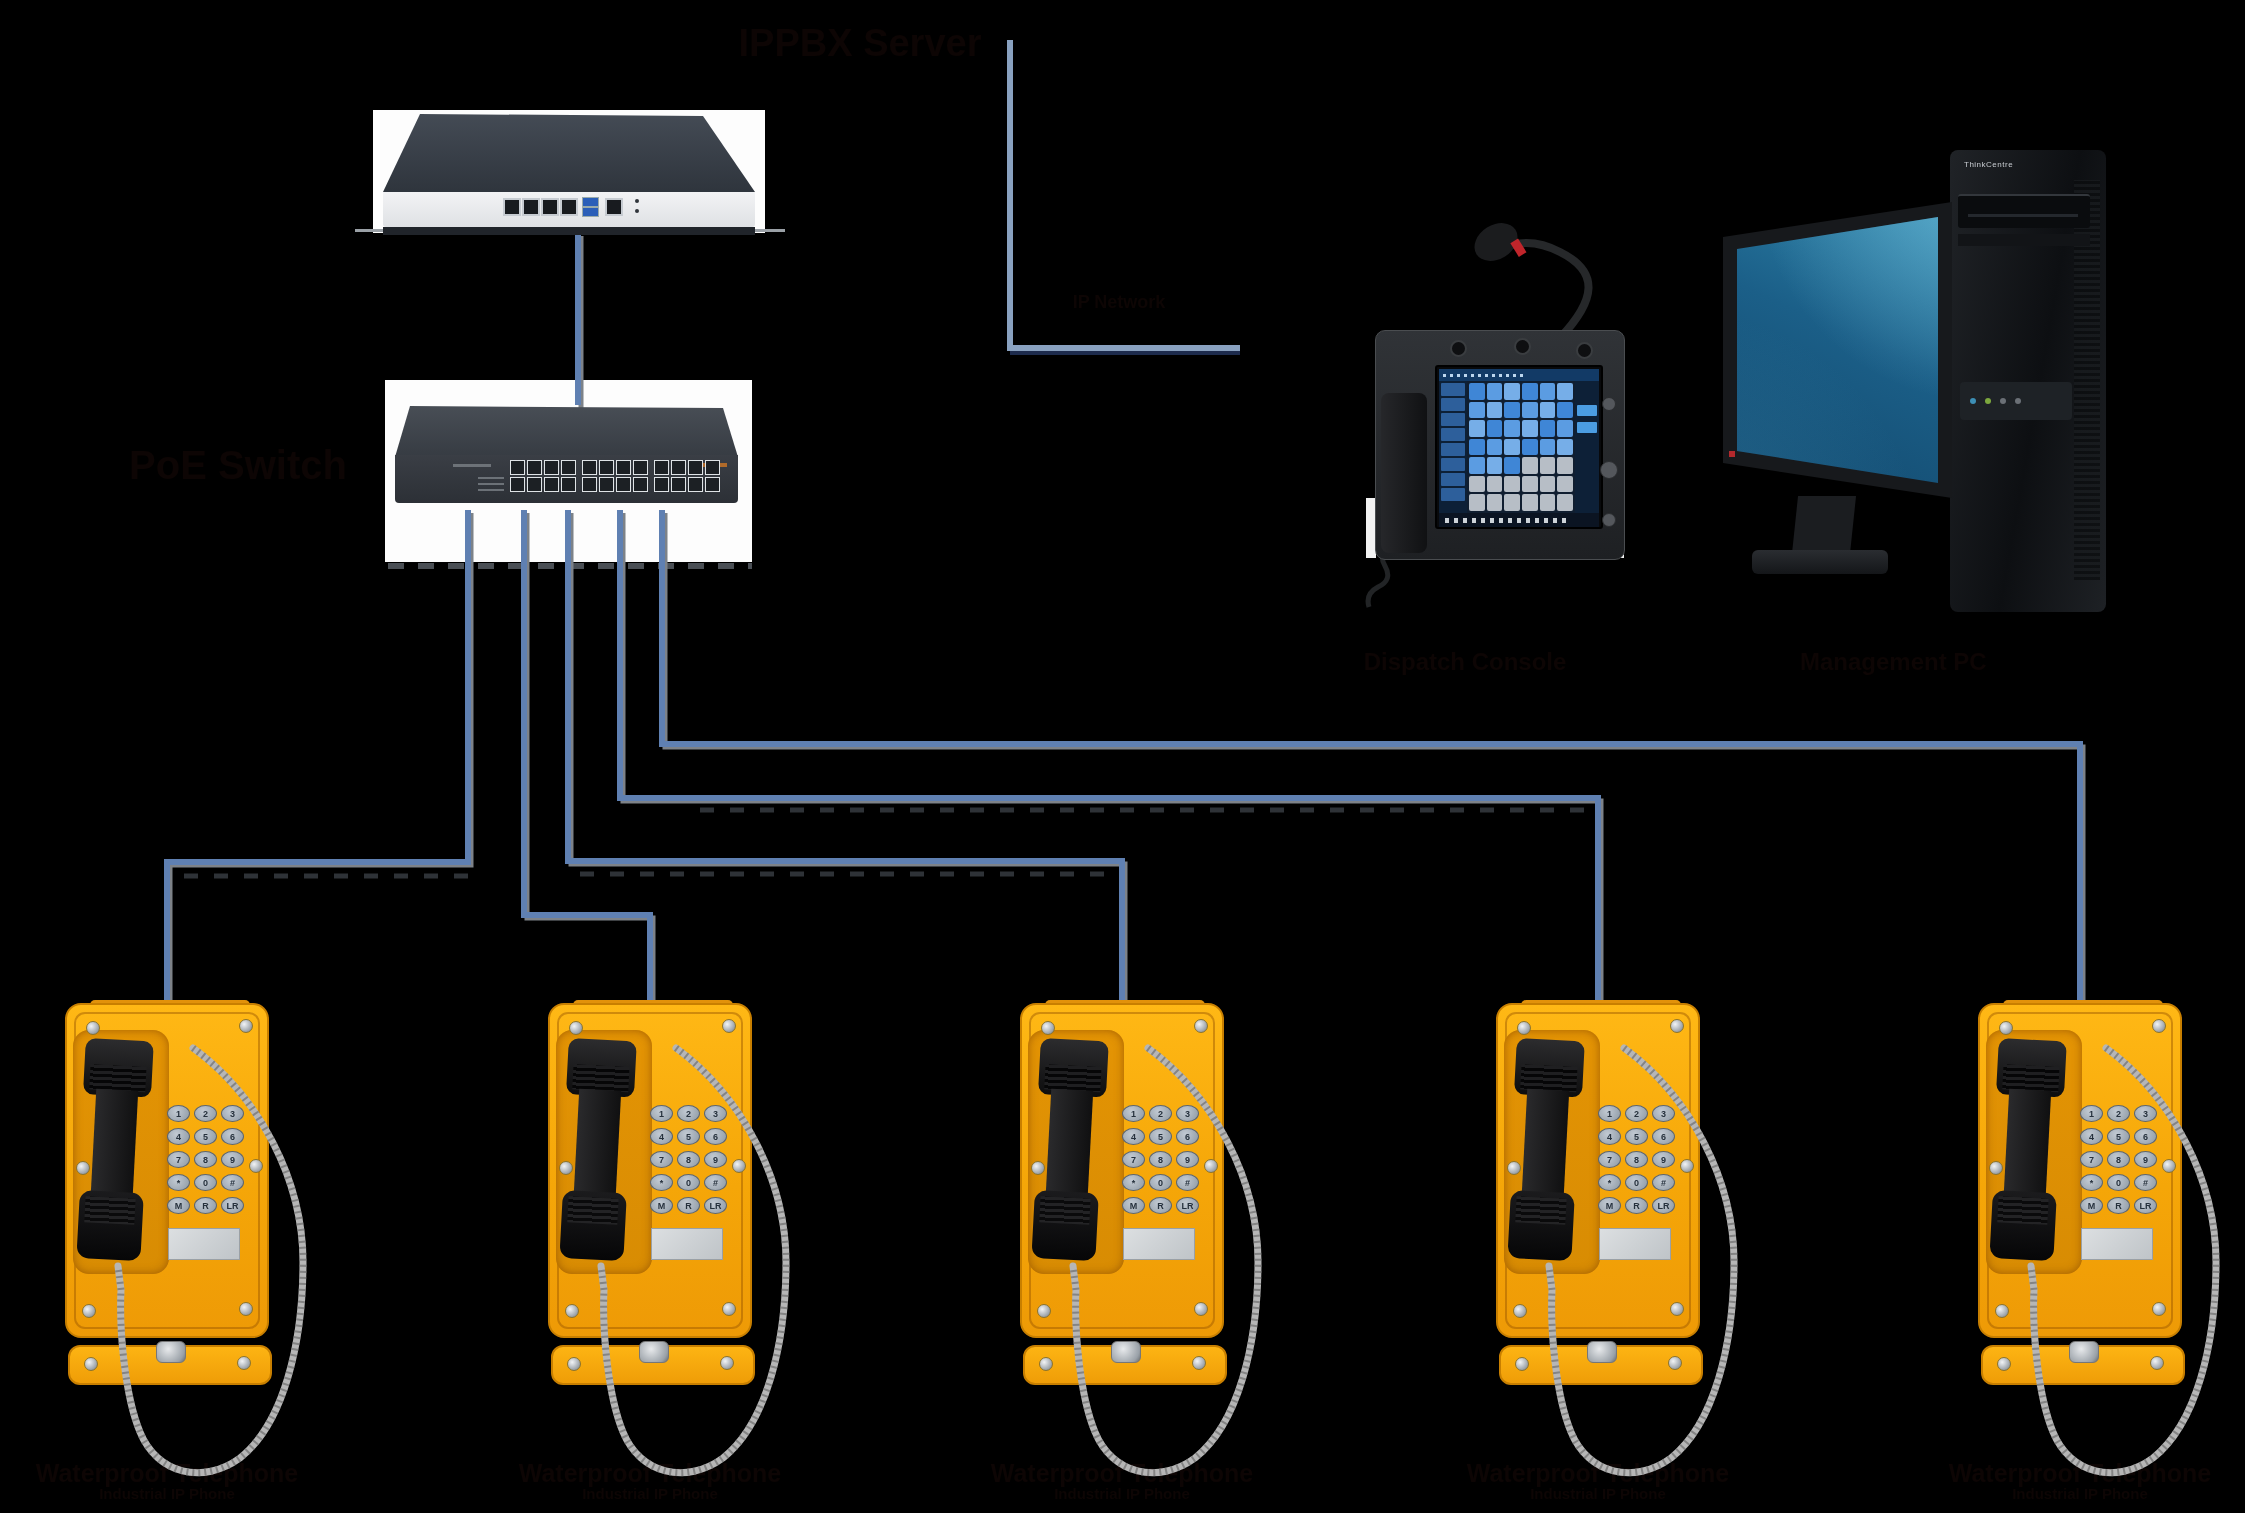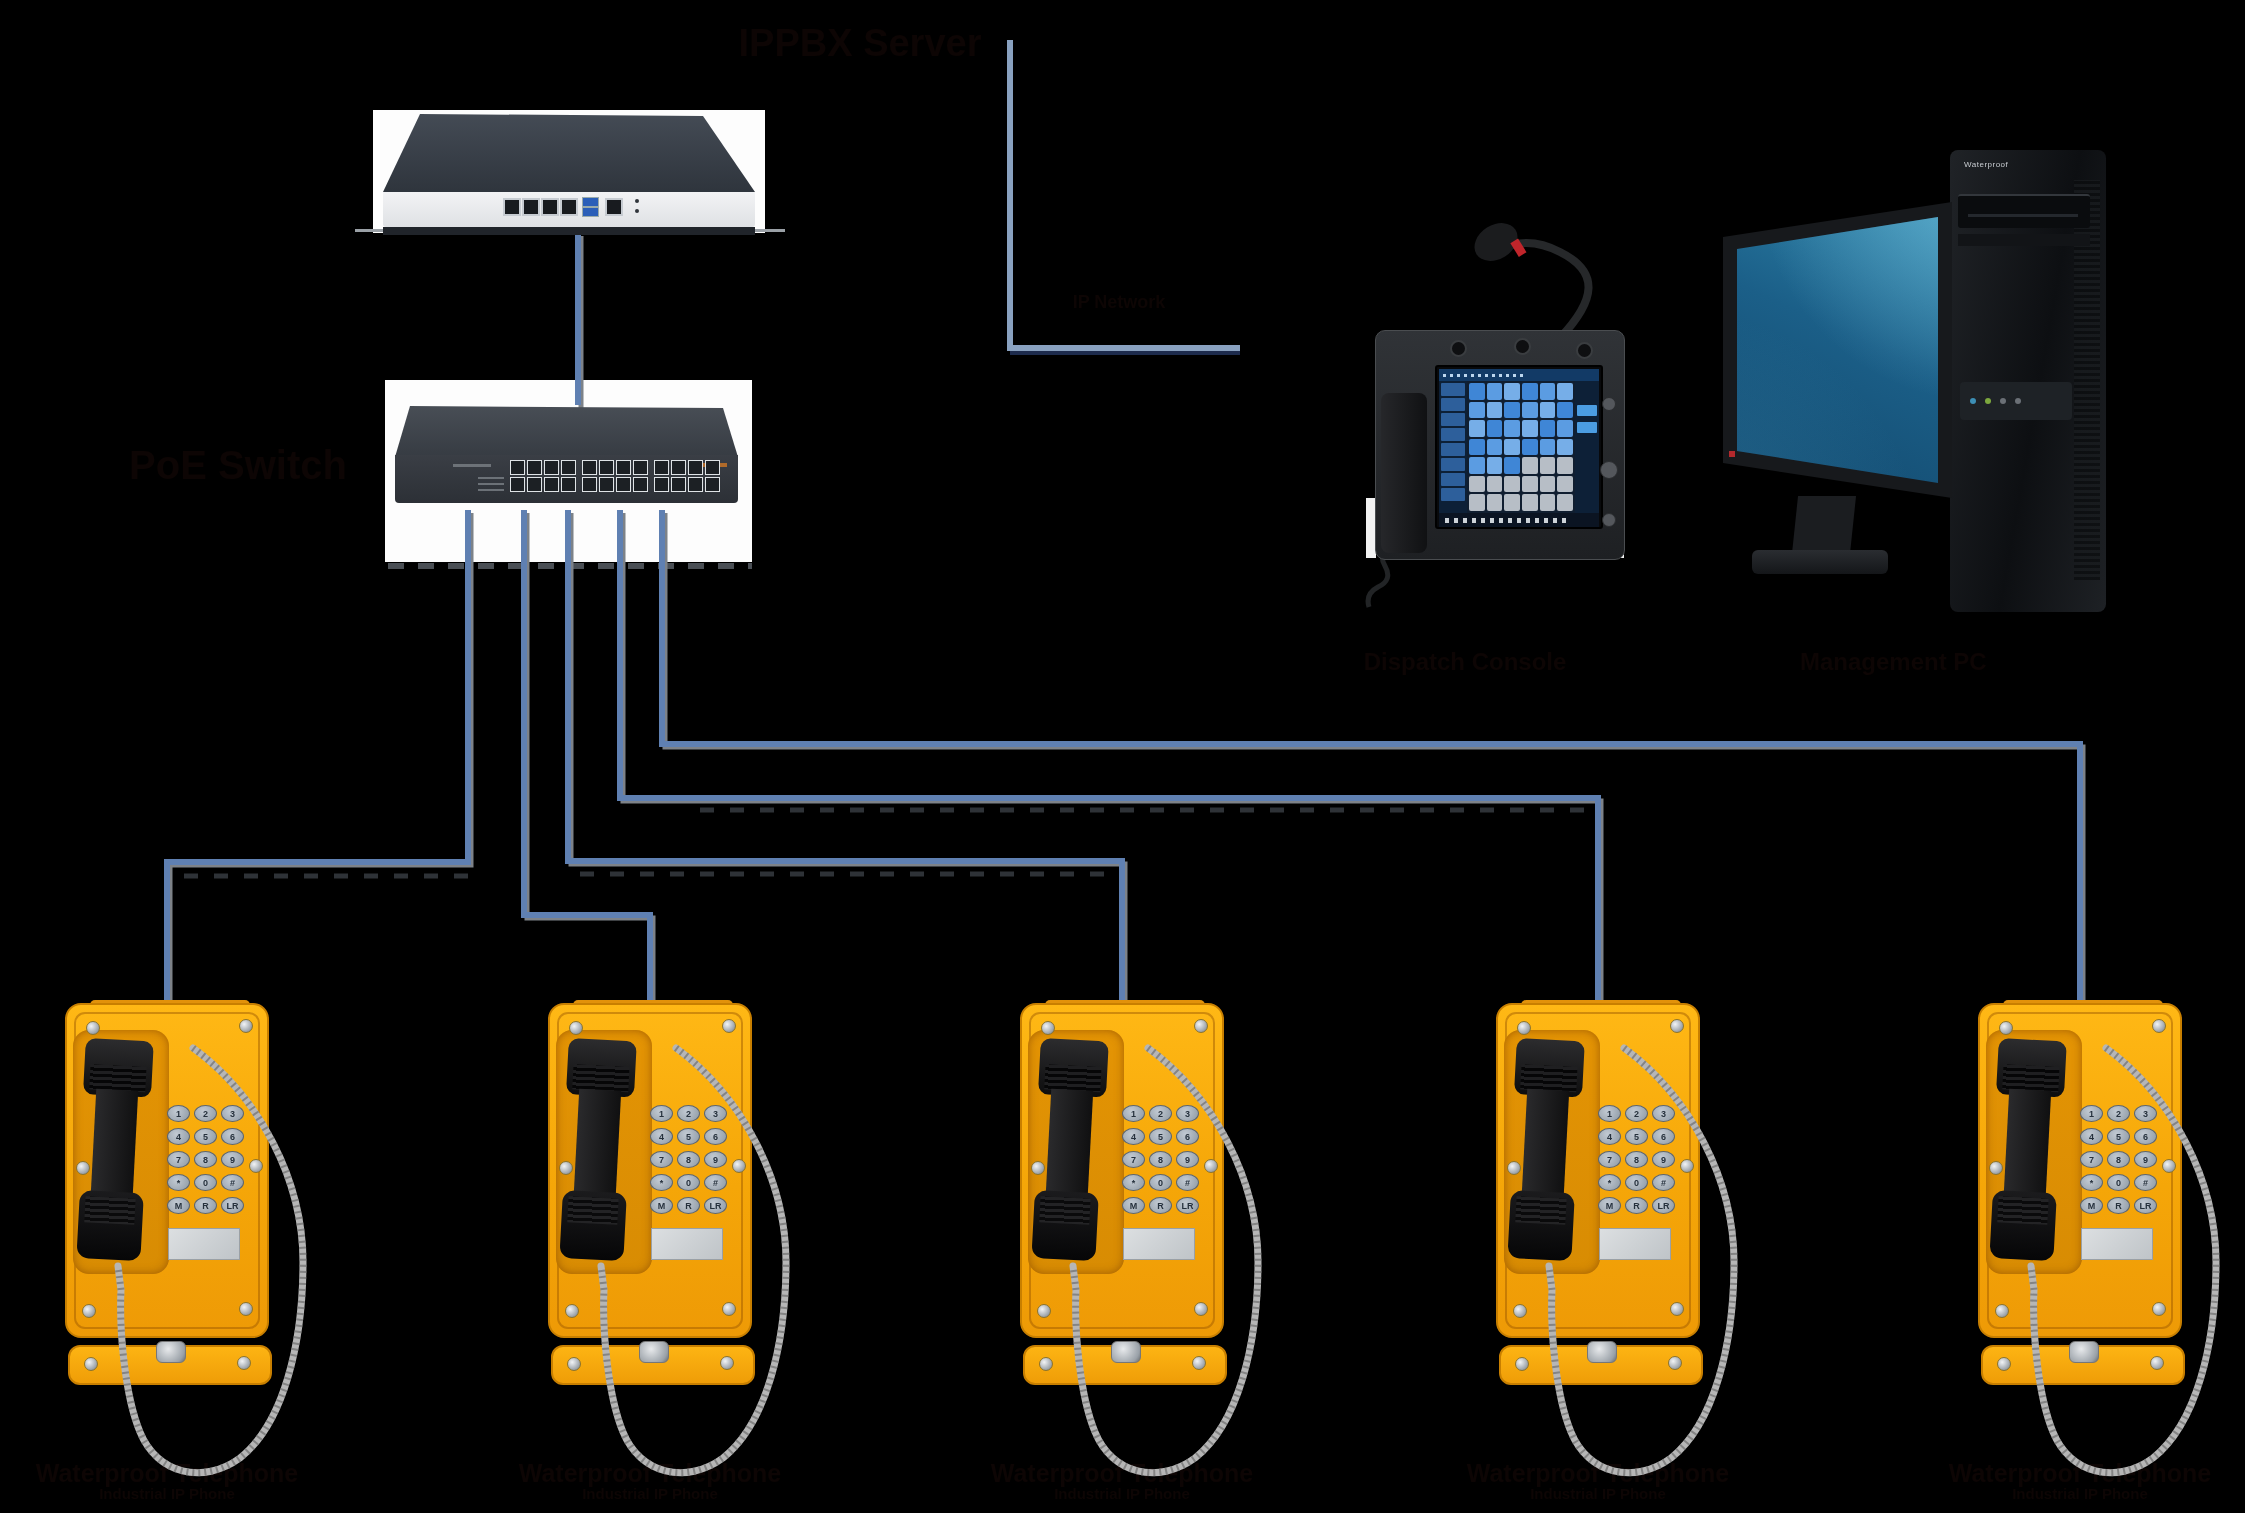--- a/index.html
+++ b/index.html
@@ -353,21 +353,21 @@
           <i></i>
         </div>
     </div>
     <div class="con-btn" style="left:226px;top:66px;width:12px;height:12px;"></div>
     <div class="con-btn" style="left:224px;top:130px;width:16px;height:16px;"></div>
     <div class="con-btn" style="left:226px;top:182px;width:12px;height:12px;"></div>
   </div>
 
   <div class="abs tower">
     <div class="vents"></div>
-    <div class="badge">Waterproof</div>
+    <div class="badge">ThinkCentre</div>
     <div class="bay1">
         <i></i>
       </div>
     <div class="bay2"></div>
     <div class="io">
       <i style="background:#3d8fb5;"></i>
         <i style="background:#7da83e;"></i>
         <i style="background:#6b7076;"></i>
         <i style="background:#6b7076;"></i>
     </div>

